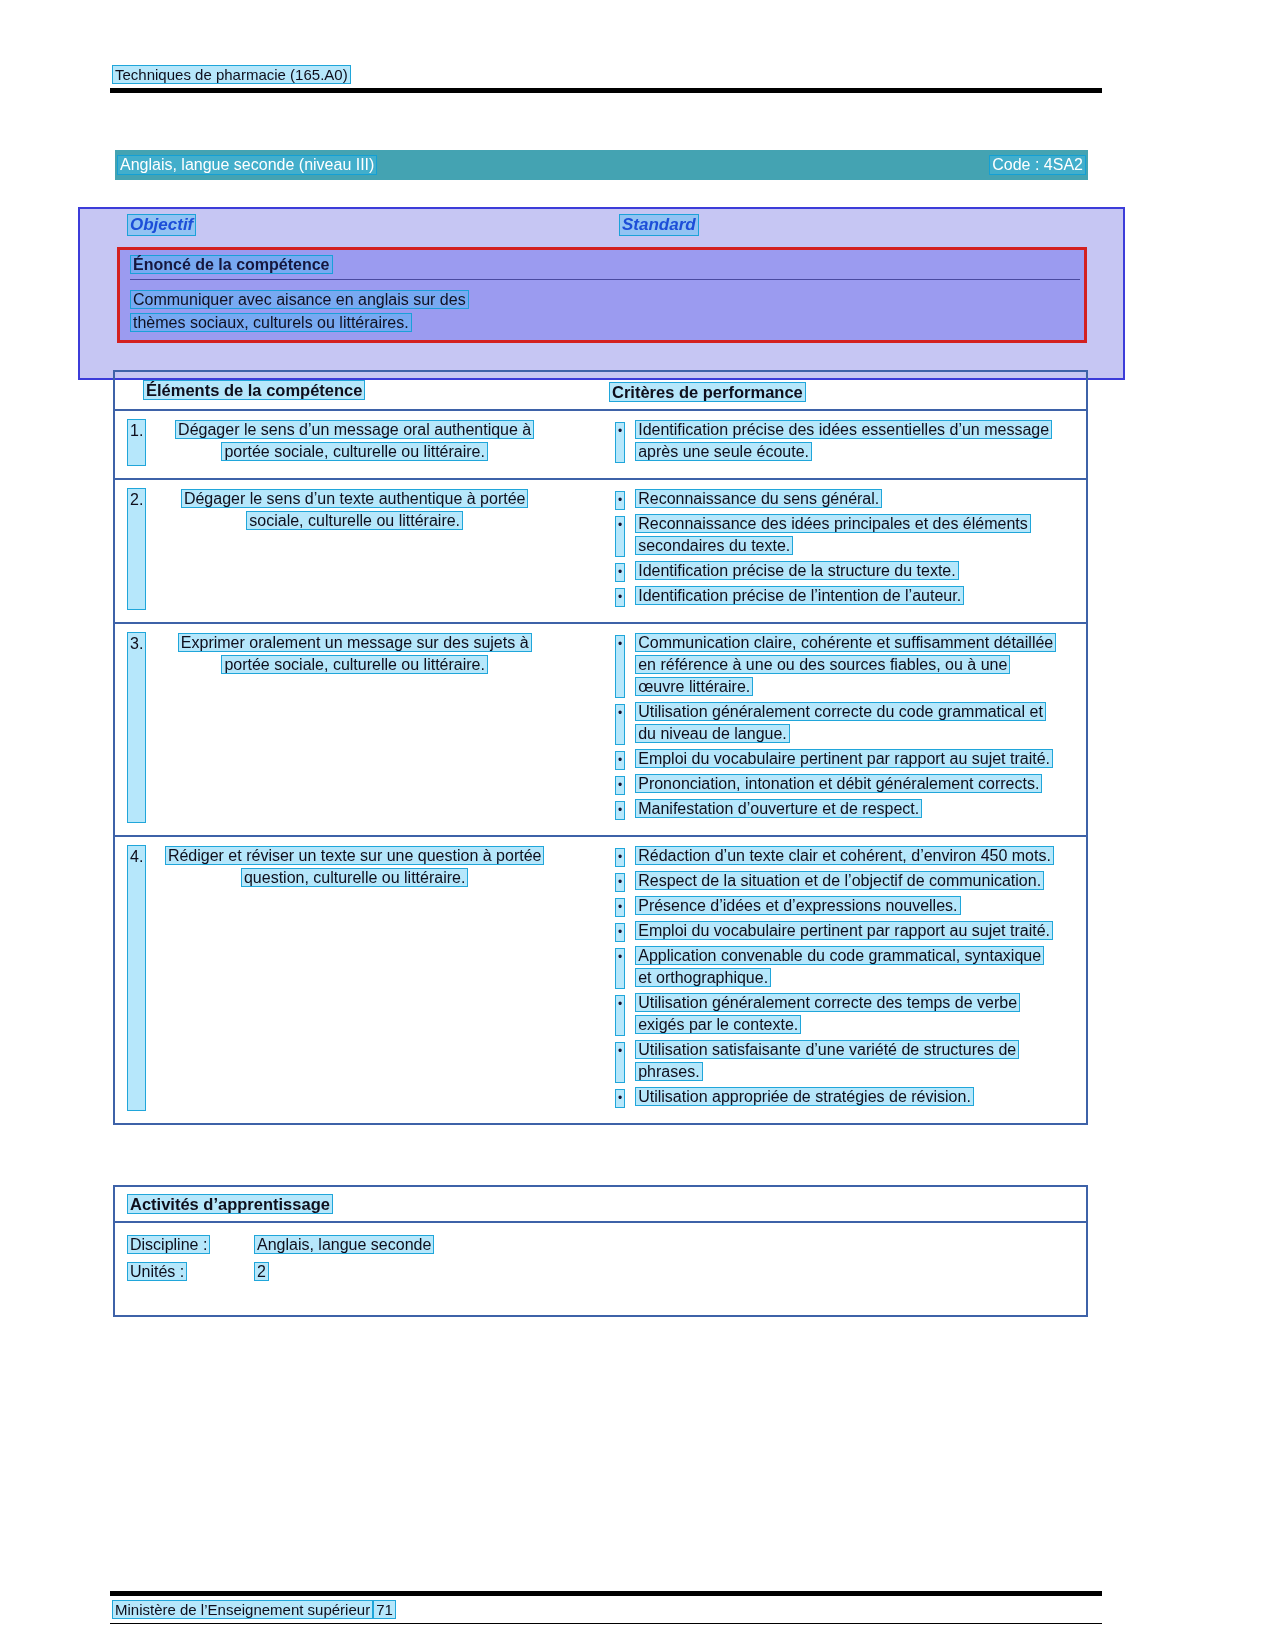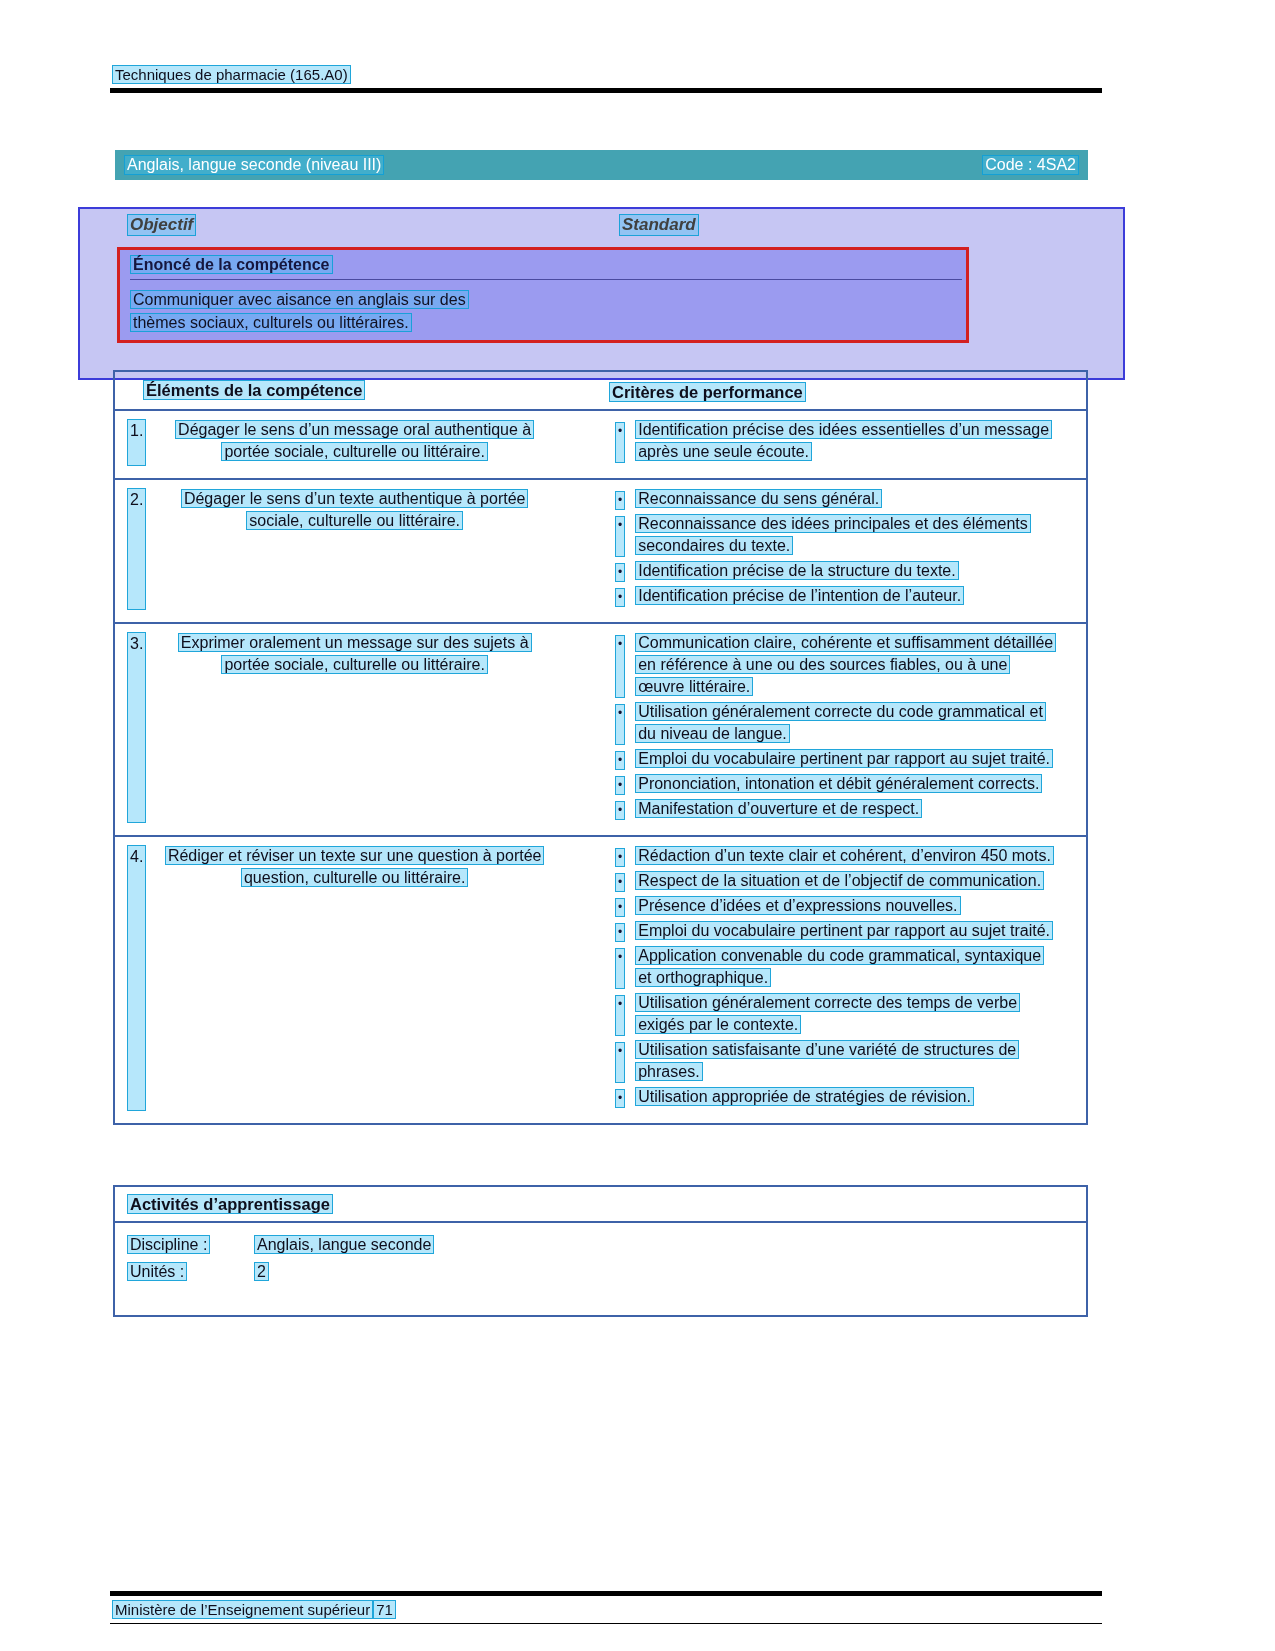--- a/index.html
+++ b/index.html
@@ -31,40 +31,40 @@
   .top-rule {
     position: absolute; top: 88px; left: 110px; width: 992px; height: 5px;
     background: #000;
   }
 
   
   .course-bar {
     position: absolute; top: 150px; left: 115px; width: 973px; height: 30px;
     background: var(--teal-bar, #44a3b2);
     display: flex; justify-content: space-between; align-items: center;
-    padding: 0 9px; color: #ffffff; font-size: 16px;
+    padding: 0 2px; color: #ffffff; font-size: 16px;
   }
 
   
   .objectif-box {
     position: absolute; top: 207px; left: 78px; width: 1047px; height: 173px;
     border: 2px solid var(--box-border, #3c3cd9);
     background: var(--box-fill, #c6c6f3);
   }
   .obj-label, .std-label {
     position: absolute; top: 5px;
     font-style: italic; font-weight: bold; font-size: 17px;
-    color: #404040;
+    color: #1d4ed8;
   }
   .obj-label { left: 47px; }
   .std-label { left: 539px; }
 
   
   .enonce-box {
-    position: absolute; top: 38px; left: 37px; width: 852px; height: 96px;
+    position: absolute; top: 38px; left: 37px; width: 970px; height: 96px;
     border: 3px solid var(--enonce-border, #d32020);
     background: var(--enonce-fill, #9b9bf0);
     padding: 6px 4px 0 10px;
   }
   .enonce-heading {
     font-weight: bold; font-size: 16px; color: #16163e;
     padding-bottom: 5px; border-bottom: 1px solid #4a4aa0; margin-bottom: 8px;
   }
   .enonce-body { font-size: 16px; line-height: 23px; color: #101022; }
 

